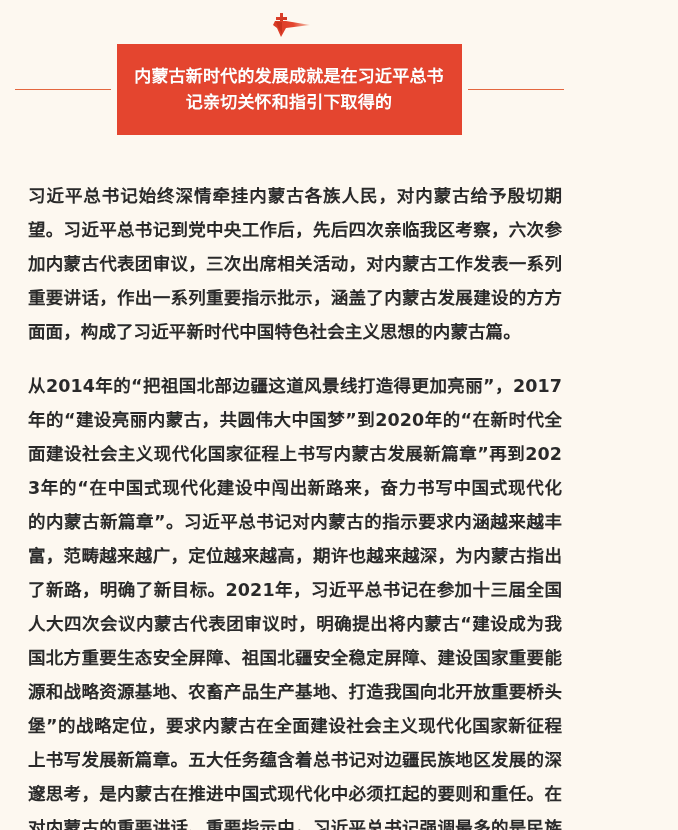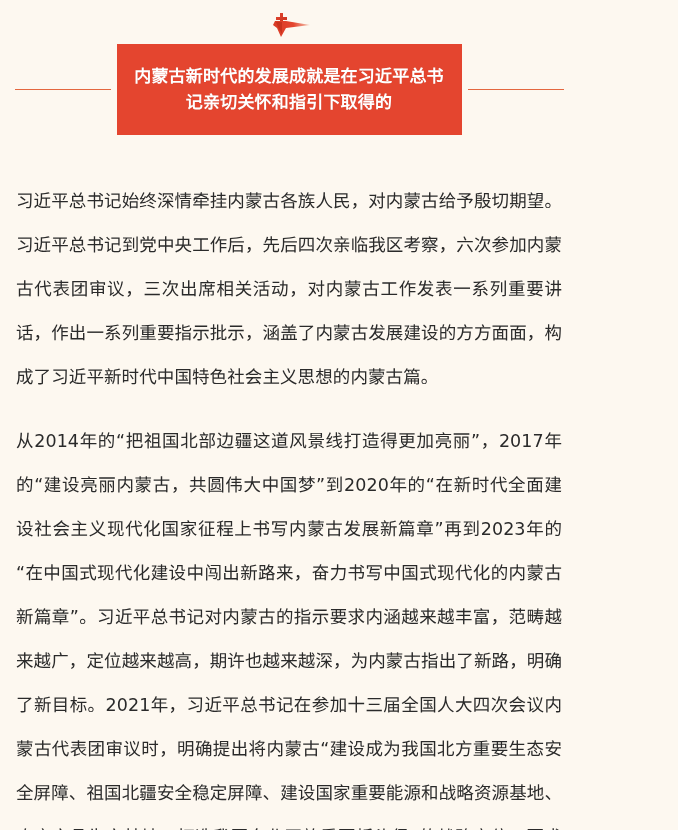--- a/index.html
+++ b/index.html
@@ -88,30 +88,31 @@
     text-shadow: 0 0 1px rgba(0,0,0,0.12);
   }
 
   
   .article {
     padding: 44px 16px 0 16px;
     box-sizing: border-box;
   }
 
   .article p {
-    margin: 0 0 20px 0;
+    margin: 0 0 20px 12px;
     color: #2a2a2a;
     font-size: 17.5px;
-    line-height: 44px;
+    line-height: 34px;
     text-align: justify;
     text-justify: inter-ideograph;
     text-indent: 0;
     font-family: "DejaVu Sans", "Liberation Sans", sans-serif;
     letter-spacing: 0.1px;
     word-break: break-all;
+    font-weight: bold;
   }
 
   .article p:last-child {
     margin-bottom: 0;
   }
 </style>
 </head>
 <body style="background: rgb(253, 248, 240);">
 
 <div class="page" style="background: rgb(253, 248, 240);">

